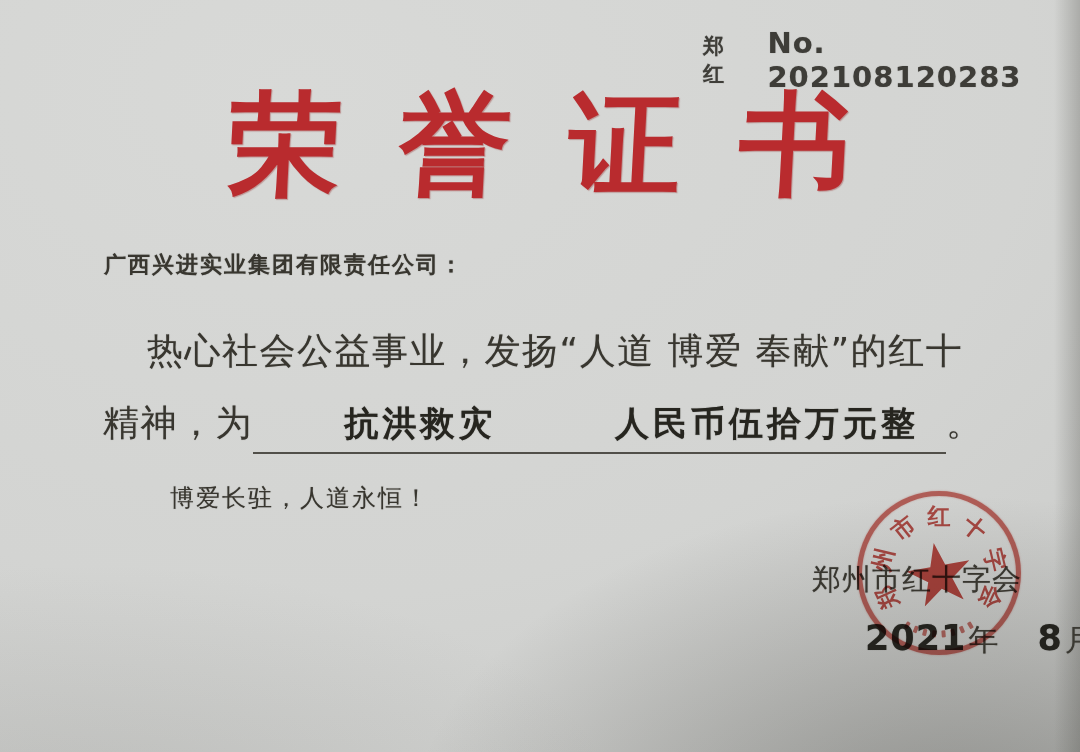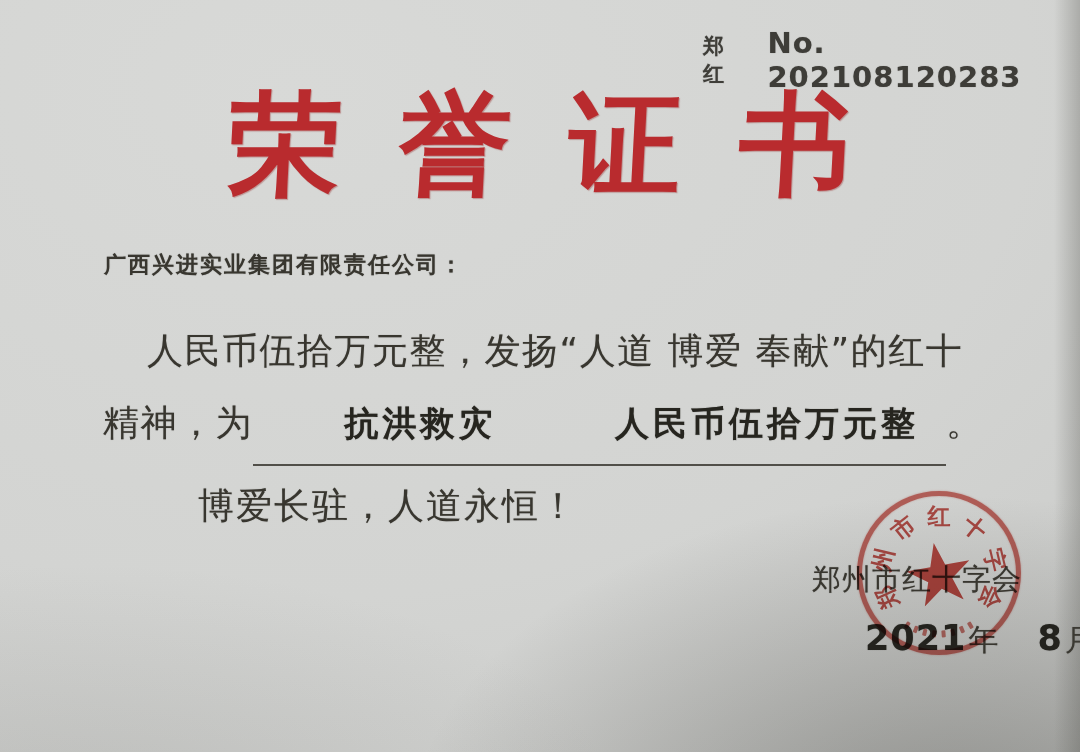--- a/index.html
+++ b/index.html
@@ -34,26 +34,26 @@
     transform:skewX(-3deg);
     text-shadow:1px 1px 1px rgba(140,25,25,0.35);}
 
   
   .recipient{left:104px;top:250px;font-size:22px;font-weight:700;letter-spacing:2px;
     text-shadow:0 0 1px rgba(30,30,25,0.45);}
   .bodytext{font-size:36px;letter-spacing:1.5px;text-shadow:0 0 1px rgba(40,40,35,0.4);}
   .para1{left:147px;top:327px;}
   .para2{left:103px;top:399px;display:flex;align-items:baseline;white-space:nowrap;}
   .blank{display:inline-flex;justify-content:center;align-items:baseline;
-    border-bottom:2px solid #514f49;padding-bottom:17px;}
+    border-bottom:2px solid #514f49;padding-bottom:5px;}
   .blank.b1{width:335px;}
   .blank.b2{width:358px;font-family:Liberation Serif, serif;}
   .fillin{font-size:34px;font-weight:700;letter-spacing:4px;color:#26251f;
     text-shadow:0 0 1px rgba(20,20,15,0.5);}
-  .slogan{left:170px;top:482px;font-size:36px;letter-spacing:2px;margin-left:28px;}
+  .slogan{left:170px;top:482px;font-size:24px;letter-spacing:2px;}
 
   
   .org{left:812px;top:560px;font-size:29px;letter-spacing:1px;z-index:3;
     text-shadow:0 0 1px rgba(30,30,25,0.45);}
   .date{left:828px;top:618px;font-size:30px;z-index:3;display:flex;align-items:baseline;
     text-shadow:0 0 1px rgba(30,30,25,0.45);}
   .date b{font-size:35px;font-weight:700;letter-spacing:1px;color:#23221d;margin-left:37px;}
   .date span{margin:0 2px;}
 
   
@@ -86,21 +86,21 @@
 
 <div class="abs title">
   <span>荣</span>
   <span>誉</span>
   <span>证</span>
   <span>书</span>
 </div>
 
 <div class="abs recipient">广西兴进实业集团有限责任公司：</div>
 
-<div class="abs bodytext para1">人民币伍拾万元整，发扬“人道 博爱 奉献”的红十</div>
+<div class="abs bodytext para1">热心社会公益事业，发扬“人道 博爱 奉献”的红十</div>
 
 <div class="abs bodytext para2">
   <span>精神，为</span>
   <span class="blank b1">
     <span class="fillin">抗洪救灾</span>
   </span>
   <span class="blank b2">
     <span class="fillin">人民币伍拾万元整</span>
   </span>
   <span>。</span>

